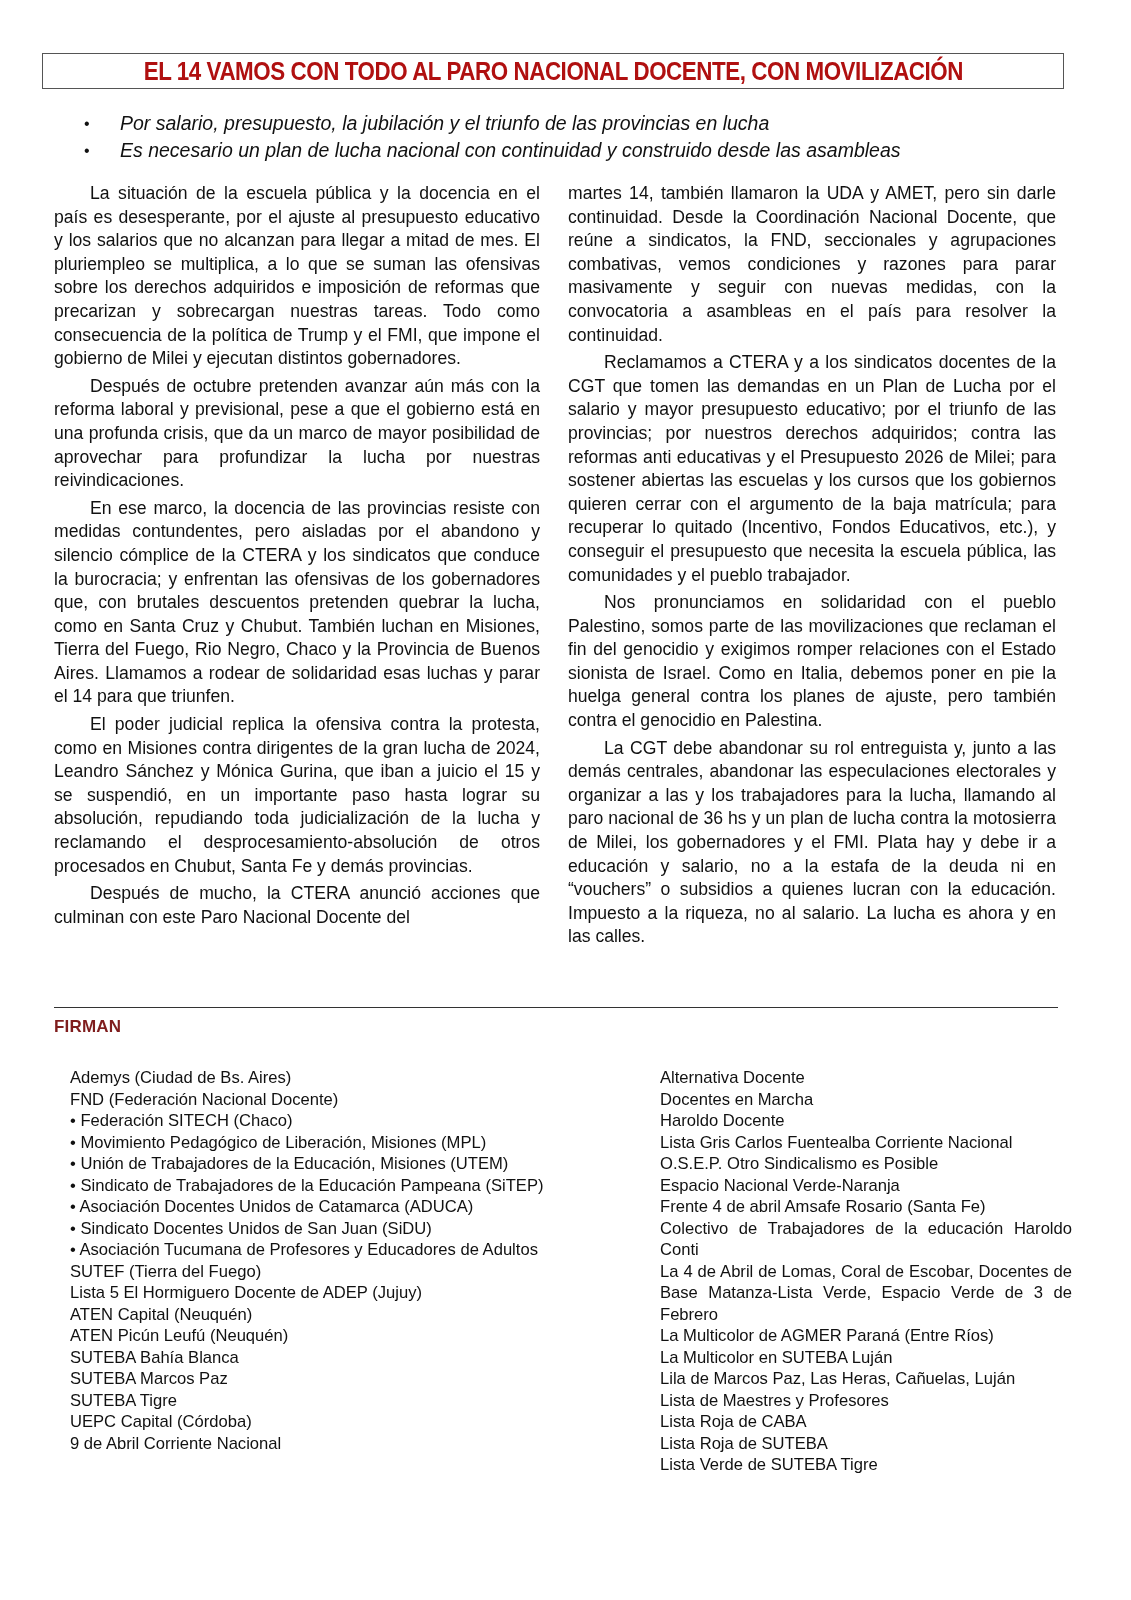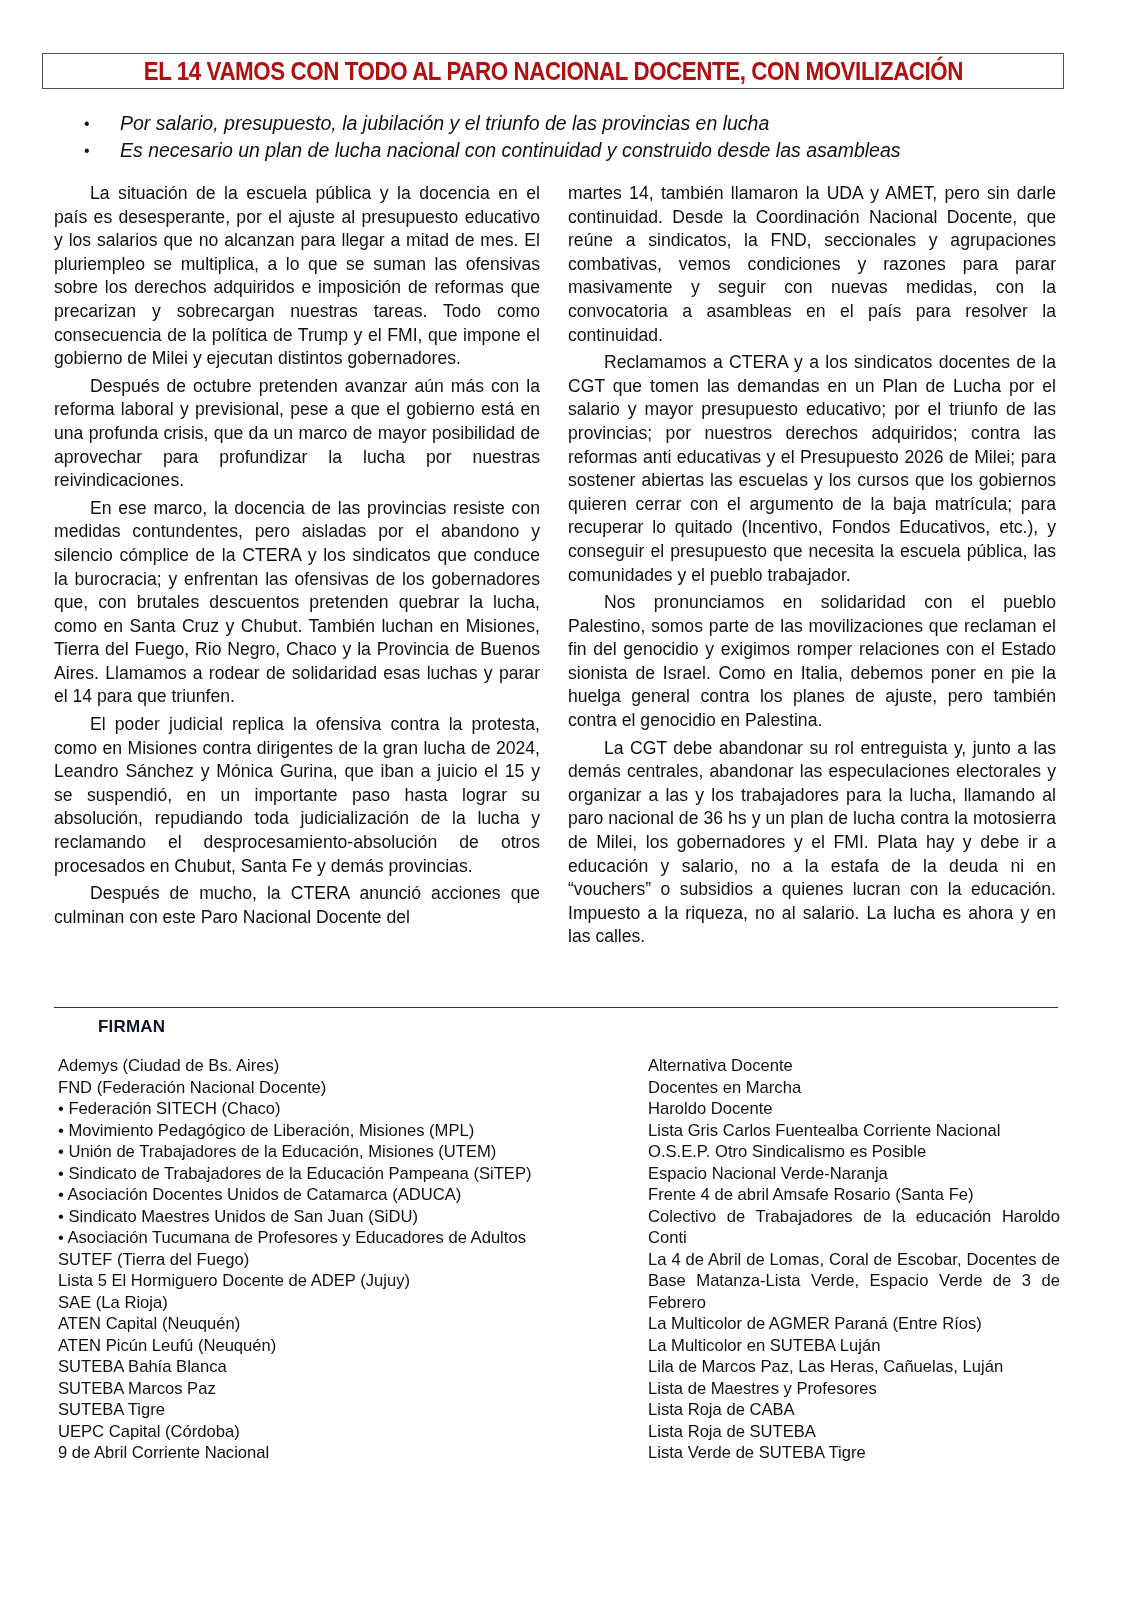--- a/index.html
+++ b/index.html
@@ -15,22 +15,22 @@
   }
   .bullets { position: absolute; left: 84px; top: 110px; margin: 0; padding: 0; list-style: none; }
   .bullets li { font-style: italic; font-size: 19.5px; line-height: 27px; position: relative; padding-left: 36px; white-space: nowrap; }
   .bullets li .dot { position: absolute; left: 0; top: 0; font-style: normal; font-size: 16px; }
   .col { position: absolute; top: 182px; font-size: 17.6px; line-height: 23.6px; text-align: justify; }
   .col-left { left: 54px; width: 486px; }
   .col-right { left: 568px; width: 488px; }
   .col p { margin: 0 0 4px 0; text-indent: 36px; hyphens: none; }
   .col p.cont { text-indent: 0; }
   .divider { position: absolute; left: 54px; top: 1007px; width: 1004px; height: 0; border-top: 1.5px solid #333; }
-  .firman { position: absolute; left: 54px; top: 1017px; font-weight: bold; color: #0f172a; font-size: 17px; letter-spacing: 0.2px; margin-left: 44px; }
-  .sig { position: absolute; top: 1051px; font-size: 16.6px; line-height: 21.5px; margin: 4px; padding: 0; list-style: none; }
+  .firman { position: absolute; left: 54px; top: 1017px; font-weight: bold; color: #7f1d1d; font-size: 17px; letter-spacing: 0.2px; }
+  .sig { position: absolute; top: 1051px; font-size: 16.6px; line-height: 21.5px; margin: 16px; padding: 0; list-style: none; }
   .sig-left { left: 54px; width: 560px; }
   .sig-right { left: 644px; width: 412px; text-align: justify; }
   .sig li { margin: 0; }
 </style>
 </head>
 <body>
 
 <div class="title-box">
   <div class="title">EL 14 VAMOS CON TODO AL PARO NACIONAL DOCENTE, CON MOVILIZACIÓN</div>
 </div>
@@ -60,25 +60,24 @@
 <div class="firman">FIRMAN</div>
 
 <ul class="sig sig-left" id="sig-left">
     <li>Ademys (Ciudad de Bs. Aires)</li>
     <li>FND (Federación Nacional Docente)</li>
     <li>• Federación SITECH (Chaco)</li>
     <li>• Movimiento Pedagógico de Liberación, Misiones (MPL)</li>
     <li>• Unión de Trabajadores de la Educación, Misiones (UTEM)</li>
     <li>• Sindicato de Trabajadores de la Educación Pampeana (SiTEP)</li>
     <li>• Asociación Docentes Unidos de Catamarca (ADUCA)</li>
-    <li>• Sindicato Maestres Unidos de San Juan (SiDU)</li>
+    <li>• Sindicato Docentes Unidos de San Juan (SiDU)</li>
     <li>• Asociación Tucumana de Profesores y Educadores de Adultos</li>
     <li>SUTEF (Tierra del Fuego)</li>
     <li>Lista 5 El Hormiguero Docente de ADEP (Jujuy)</li>
-    <li>SAE (La Rioja)</li>
     <li>ATEN Capital (Neuquén)</li>
     <li>ATEN Picún Leufú (Neuquén)</li>
     <li>SUTEBA Bahía Blanca</li>
     <li>SUTEBA Marcos Paz</li>
     <li>SUTEBA Tigre</li>
     <li>UEPC Capital (Córdoba)</li>
     <li>9 de Abril Corriente Nacional</li>
   </ul>
 <ul class="sig sig-right" id="sig-right">
     <li>Alternativa Docente</li>

